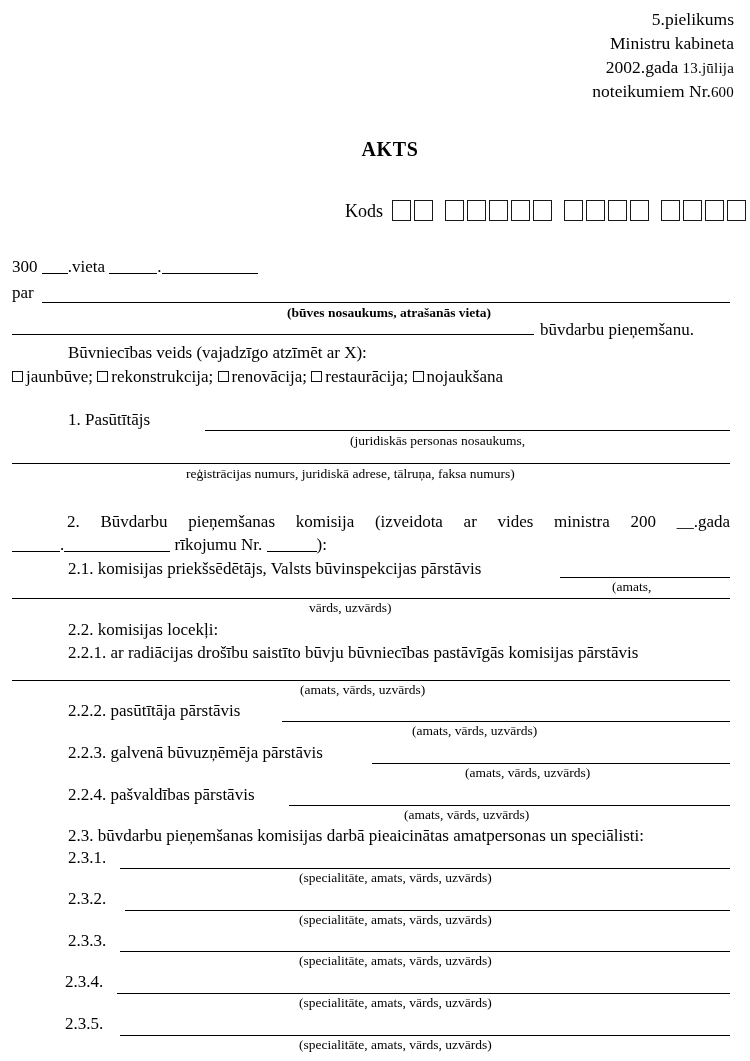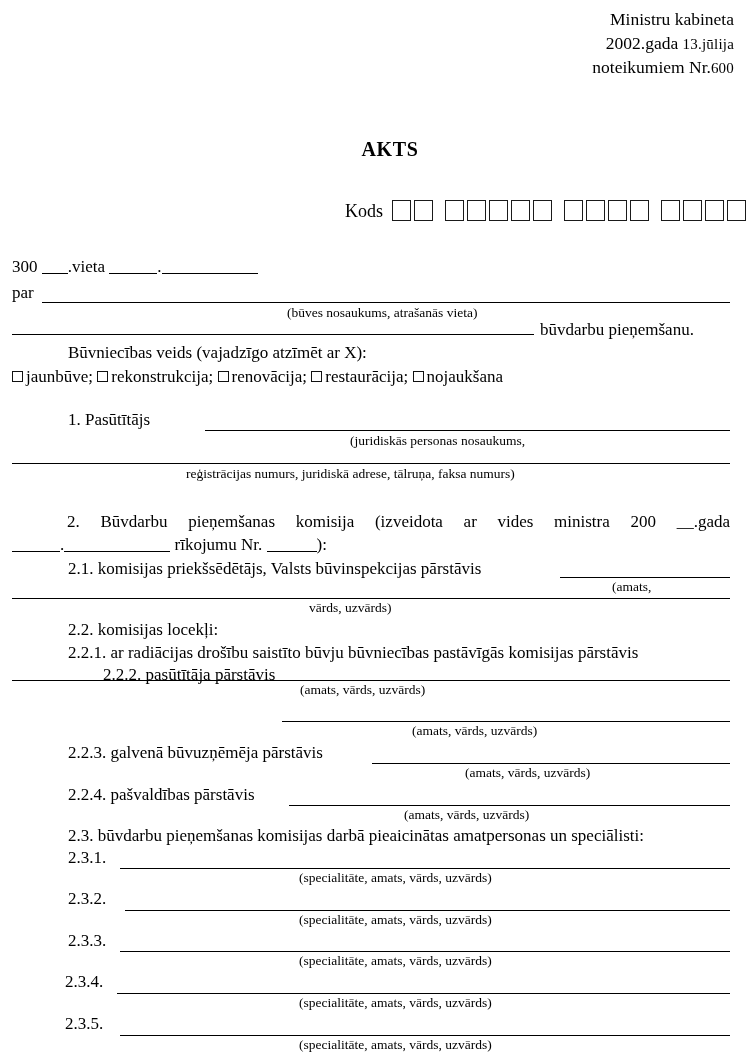--- a/index.html
+++ b/index.html
@@ -114,20 +114,21 @@
     text-align-last: justify;
     line-height: 1.22;
   }
 </style>
 </head>
 <body>
 
 <div class="page">
 
   <div class="header">
+    <div>5.pielikums</div>
     <div>Ministru kabineta</div>
     <div><span>2002.gada </span><span class="smallcaps-num">13.jūlija</span></div>
     <div><span>noteikumiem Nr.</span><span class="smallcaps-num">600</span></div>
   </div>
 
   <div class="title">AKTS</div>
 
   <div class="kods-row">
     <span class="kods-label">Kods</span>
     <span class="box-group">
@@ -156,21 +157,21 @@
   </div>
 
   <div class="ln" style="top:257px; left:12px;">
     <span>300</span>
     <span class="dotline" style="width:26px;"></span><span>.vieta</span>
     <span class="dotline" style="width:48px;"></span><span>.</span><span class="dotline" style="width:96px;"></span>
   </div>
 
   <div class="ln" style="top:283px; left:12px;">par</div>
   <div class="rule" style="top:302px; left:42px; width:688px;"></div>
-  <div class="cap" style="top:306px; left:287px;">(būves nosaukums, atrašanās vieta)</div>
+  <div class="cap" style="top:306px; left:287px;font-weight:bold;">(būves nosaukums, atrašanās vieta)</div>
   <div class="rule" style="top:334px; left:12px; width:522px;"></div>
   <div class="ln" style="top:320px; left:540px;">būvdarbu pieņemšanu.</div>
 
   <div class="ln" style="top:367px; left:12px;">
     <span class="cb"></span><span>jaunbūve;</span>
     <span class="cb"></span><span>rekonstrukcija;</span>
     <span class="cb"></span><span>renovācija;</span>
     <span class="cb"></span><span>restaurācija;</span>
     <span class="cb"></span><span>nojaukšana</span>
   </div>
@@ -194,21 +195,21 @@
   <div class="cap" style="top:580px; left:612px;">(amats,</div>
   <div class="rule" style="top:598px; left:12px; width:718px;"></div>
   <div class="cap" style="top:601px; left:309px;">vārds, uzvārds)</div>
 
   <div class="ln" style="top:620px; left:68px;">2.2. komisijas locekļi:</div>
 
   <div class="ln" style="top:643px; left:68px;">2.2.1. ar radiācijas drošību saistīto būvju būvniecības pastāvīgās komisijas pārstāvis</div>
   <div class="rule" style="top:680px; left:12px; width:718px;"></div>
   <div class="cap" style="top:683px; left:300px;">(amats, vārds, uzvārds)</div>
 
-  <div class="ln" style="top:665px; left:68px;margin-left:35px;">2.2.2. pasūtītāja pārstāvis</div>
+  <div class="ln" style="top:701px; left:68px;">2.2.2. pasūtītāja pārstāvis</div>
   <div class="rule" style="top:721px; left:282px; width:448px;"></div>
   <div class="cap" style="top:724px; left:412px;">(amats, vārds, uzvārds)</div>
 
   <div class="ln" style="top:743px; left:68px;">2.2.3. galvenā būvuzņēmēja pārstāvis</div>
   <div class="rule" style="top:763px; left:372px; width:358px;"></div>
   <div class="cap" style="top:766px; left:465px;">(amats, vārds, uzvārds)</div>
 
   <div class="ln" style="top:785px; left:68px;">2.2.4. pašvaldības pārstāvis</div>
   <div class="rule" style="top:805px; left:289px; width:441px;"></div>
   <div class="cap" style="top:808px; left:404px;">(amats, vārds, uzvārds)</div>

